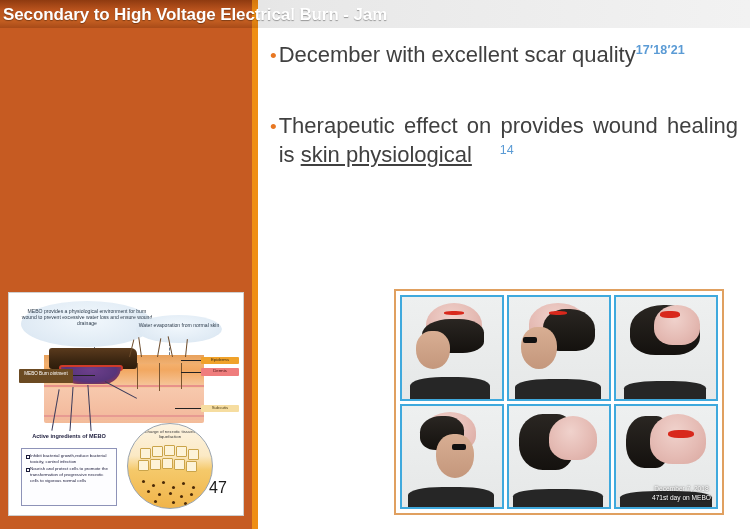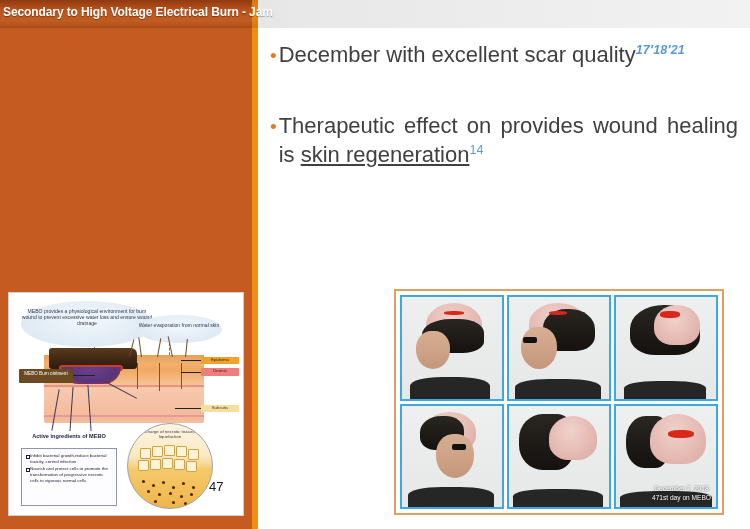--- a/index.html
+++ b/index.html
@@ -11,43 +11,43 @@
   .slide{position:relative;width:750px;height:529px;background:#ffffff;}
 
   
   .titlebar{position:absolute;left:0;top:0;width:750px;height:28px;
     background:linear-gradient(to right,#d8d8d8 0%,#e8e8e8 40%,#f2f2f2 100%);}
   .titlebar-orange{position:absolute;left:0;top:0;width:252px;height:28px;
     background:linear-gradient(to bottom,#8f3a10 0%,#b9531d 35%,#c25d21 75%,#a84b18 100%);}
   .titlebar-orange-edge{position:absolute;left:252px;top:0;width:6px;height:28px;
     background:linear-gradient(to bottom,#d4770f,#ef8e15 50%,#d4770f);}
   .titlebar-text{position:absolute;left:3px;top:5px;width:290px;
-    font-size:12px;font-weight:bold;color:#ffffff;letter-spacing:-0.1px;
+    font-size:17px;font-weight:bold;color:#ffffff;letter-spacing:-0.1px;
     white-space:nowrap;text-shadow:0 1px 1px rgba(0,0,0,.35);}
 
   
   .left-panel{position:absolute;left:0;top:28px;width:252px;height:501px;
     background:#c65b22;}
   .left-panel-edge{position:absolute;left:252px;top:28px;width:6px;height:501px;
     background:#ef8e15;}
   .panel-title{position:absolute;left:33px;top:48px;width:215px;
     font-size:25px;line-height:1.29;color:#fdf6f0;font-weight:400;}
 
   
   .content{position:absolute;left:270px;top:40px;width:468px;}
   .bullet-row{display:flex;align-items:flex-start;}
   .bullet-dot{color:#e87722;font-size:19px;line-height:1;margin-top:6px;
     margin-right:2px;flex:none;}
   .bullet-text{font-size:22px;line-height:1.32;color:#404040;
     text-align:justify;text-justify:inter-word;flex:1;}
   .bullet-text.b2{color:#404040;}
   .bullet2{margin-top:42px;}
   .sup{font-size:12.5px;color:#5b9bd5;vertical-align:super;font-weight:600;
-    letter-spacing:.2px;font-style:italic;}
-  .sup-dark{font-size:12.5px;color:#5b9bd5;vertical-align:super;}
+    letter-spacing:.2px;}
+  .sup-dark{font-size:12.5px;color:#5b9bd5;vertical-align:super;margin-left:28px;}
   .u{text-decoration:underline;text-underline-offset:2px;}
 
   
   .figure{position:absolute;left:8px;top:292px;width:234px;height:222px;
     background:#ffffff;border:1px solid #cfcfcf;overflow:hidden;}
   .fig-inner{position:absolute;inset:0;}
   .callout{position:absolute;background:radial-gradient(ellipse at 50% 40%,#f2f8fd 0%,#dfeaf4 70%,#cfdfed 100%);
     border-radius:50%;color:#2b3a4a;text-align:center;line-height:1.22;}
   .callout.c1{left:12px;top:8px;width:132px;height:46px;font-size:5.1px;padding-top:7px;box-sizing:border-box;}
   .callout.c2{left:127px;top:22px;width:86px;height:28px;font-size:5.1px;padding-top:7px;box-sizing:border-box;}
@@ -94,21 +94,21 @@
     font-size:5.6px;font-weight:bold;color:#1a1a3a;line-height:1.2;}
   .infobox-body{padding:4px 3px 0 4px;font-size:4.4px;color:#1a1a3a;line-height:1.28;}
   .infobox-body li{margin-bottom:2px;list-style:none;position:relative;padding-left:4px;}
   .infobox-body li:before{content:"";position:absolute;left:0;top:1.6px;
     width:2px;height:2px;border:0.6px solid #1a1a3a;}
   .infobox-body ul{margin:0;padding:0;}
 
   .dashline{position:absolute;border-left:1px dashed #6b7b8b;}
   .thinline{position:absolute;background:#3a3a5a;}
 
-  .pagenum{position:absolute;left:200px;top:186px;font-size:13px;color:#1a1a1a;}
+  .pagenum{position:absolute;left:200px;top:186px;font-size:16px;color:#1a1a1a;}
 
   
   .photos{position:absolute;left:394px;top:289px;width:330px;height:226px;
     border:2px solid #e0a060;box-sizing:border-box;background:#ffffff;padding:4px;}
   .photo-grid{display:grid;grid-template-columns:1fr 1fr 1fr;grid-template-rows:1fr 1fr;
     gap:3px;width:100%;height:100%;}
   .photo{position:relative;border:2px solid #3fa9dd;box-sizing:border-box;
     background:#eef1f2;overflow:hidden;}
   .ph-bg{position:absolute;inset:0;background:linear-gradient(to bottom,#eef0f0,#e6e8e8);}
   .scalp{position:absolute;border-radius:50% 50% 40% 40%;
@@ -140,21 +140,21 @@
 
   <div class="content">
 
     <div class="bullet-row">
       <span class="bullet-dot">•</span>
       <span class="bullet-text"><span>December with excellent scar quality</span><span class="sup">17′18′21</span></span>
     </div>
 
     <div class="bullet-row bullet2">
       <span class="bullet-dot">•</span>
-      <span class="bullet-text b2"><span>Therapeutic effect on provides wound healing is </span><span class="u">skin regeneration</span><span class="sup-dark">14</span></span>
+      <span class="bullet-text b2"><span>Therapeutic effect on provides wound healing is </span><span class="u">skin physiological</span><span class="sup-dark">14</span></span>
     </div>
 
   </div>
 
   <div class="figure">
     <div class="fig-inner">
 
       <div class="callout c1">MEBO provides a physiological environment for burn wound to prevent excessive water loss and ensure wound drainage</div>
       <div class="callout c2">Water evaporation from normal skin</div>
 

